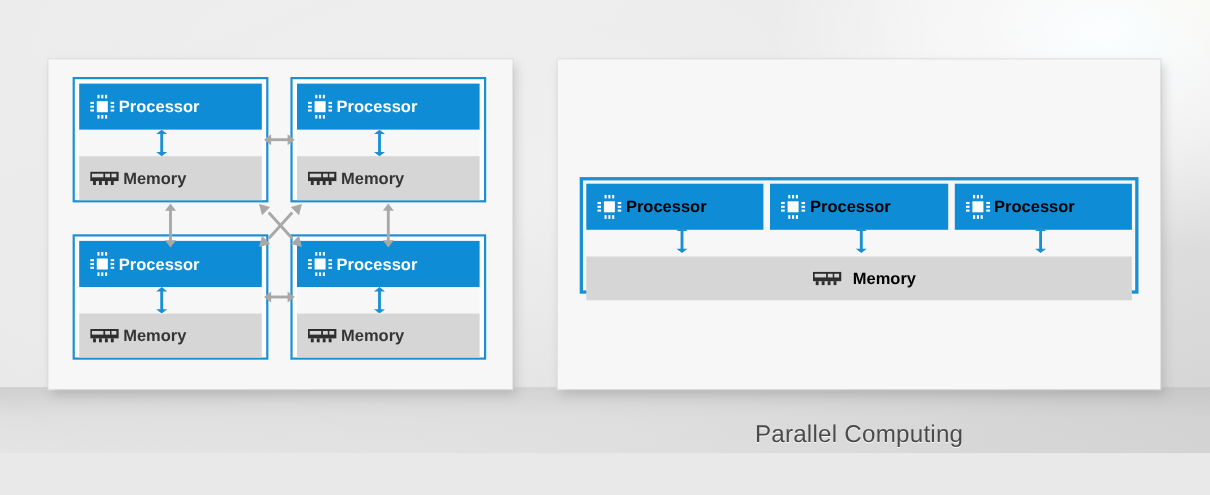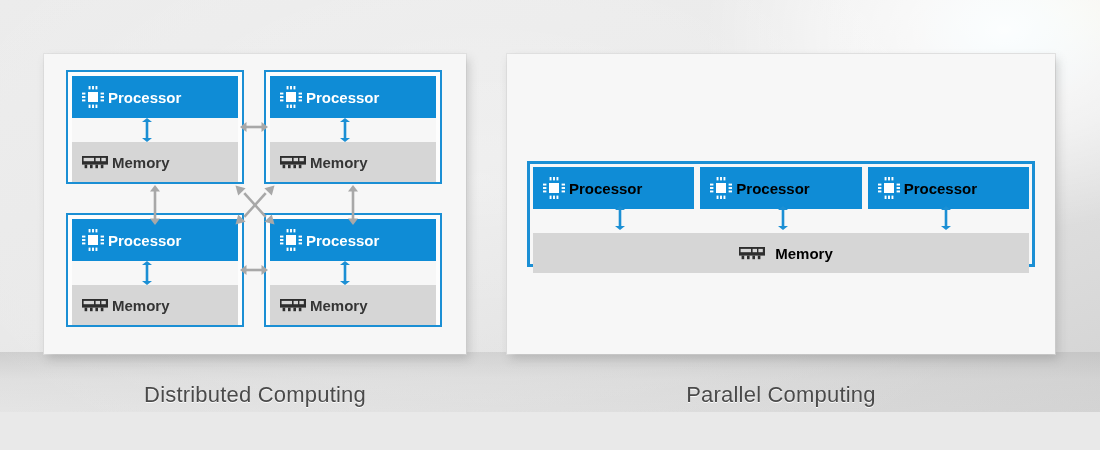--- a/index.html
+++ b/index.html
@@ -291,16 +291,15 @@
   <svg class="arrow v-blue" id="r-a1" style="color:#1b8fd4">
       <use href="#sym-arrow-v"></use>
     </svg>
   <svg class="arrow v-blue" id="r-a2" style="color:#1b8fd4">
       <use href="#sym-arrow-v"></use>
     </svg>
   <svg class="arrow v-blue" id="r-a3" style="color:#1b8fd4">
       <use href="#sym-arrow-v"></use>
     </svg>
 
-  <div class="caption" id="cap-left">Distributed Computing</div>
   <div class="caption" id="cap-right">Parallel Computing</div>
 
 </div>
 
 </body></html>

